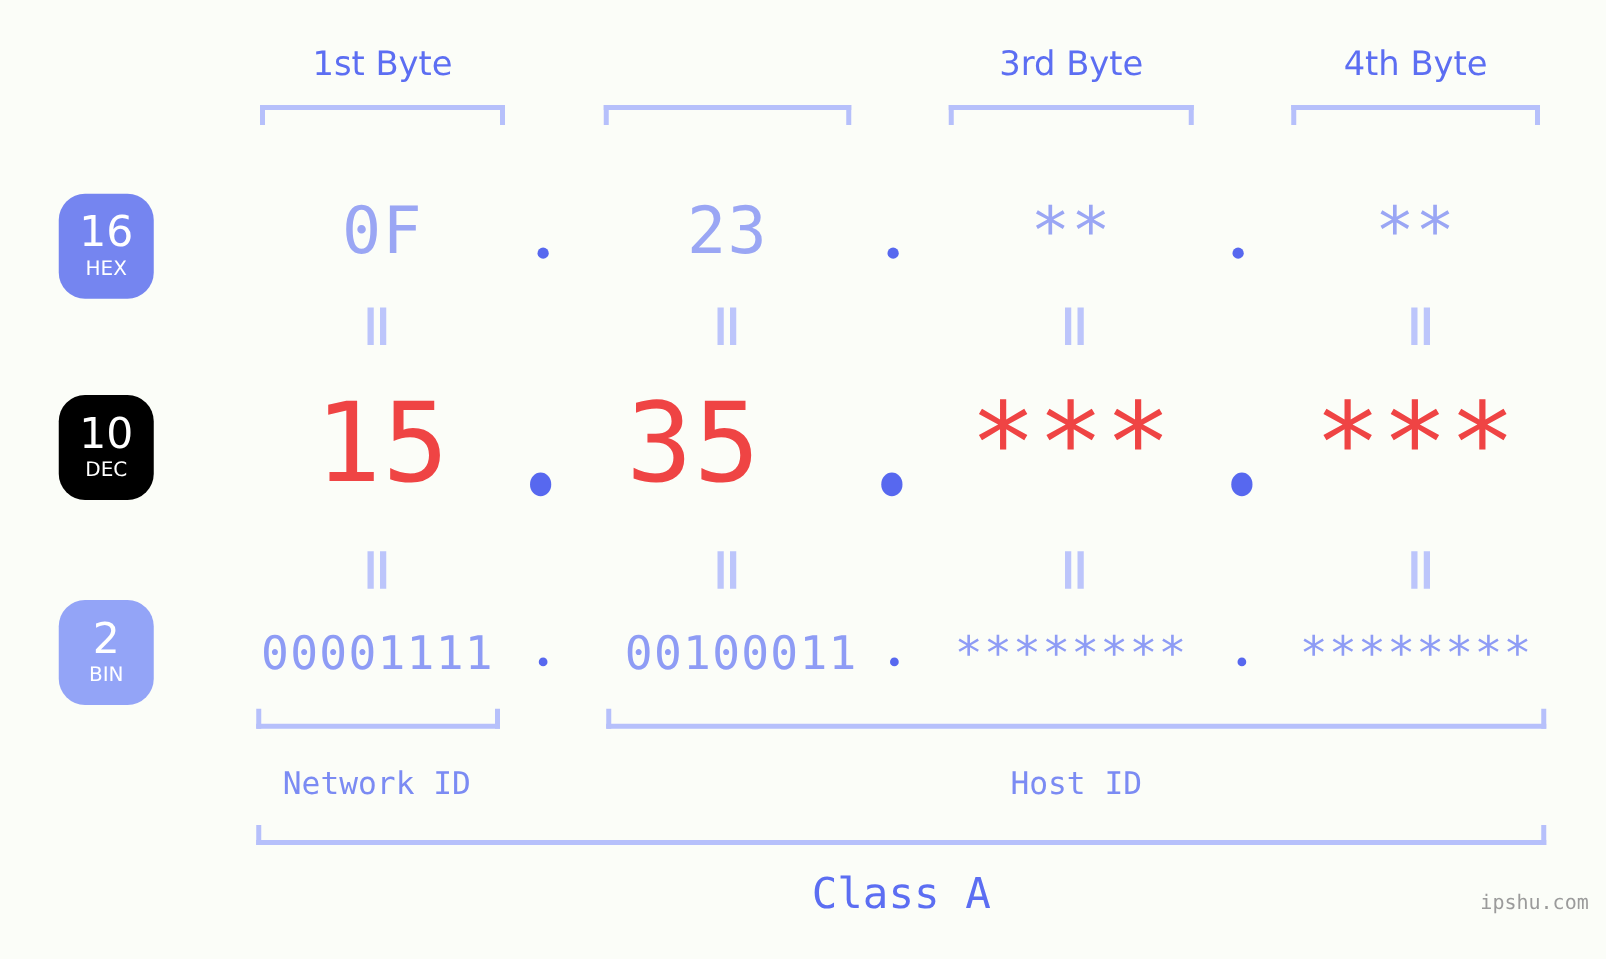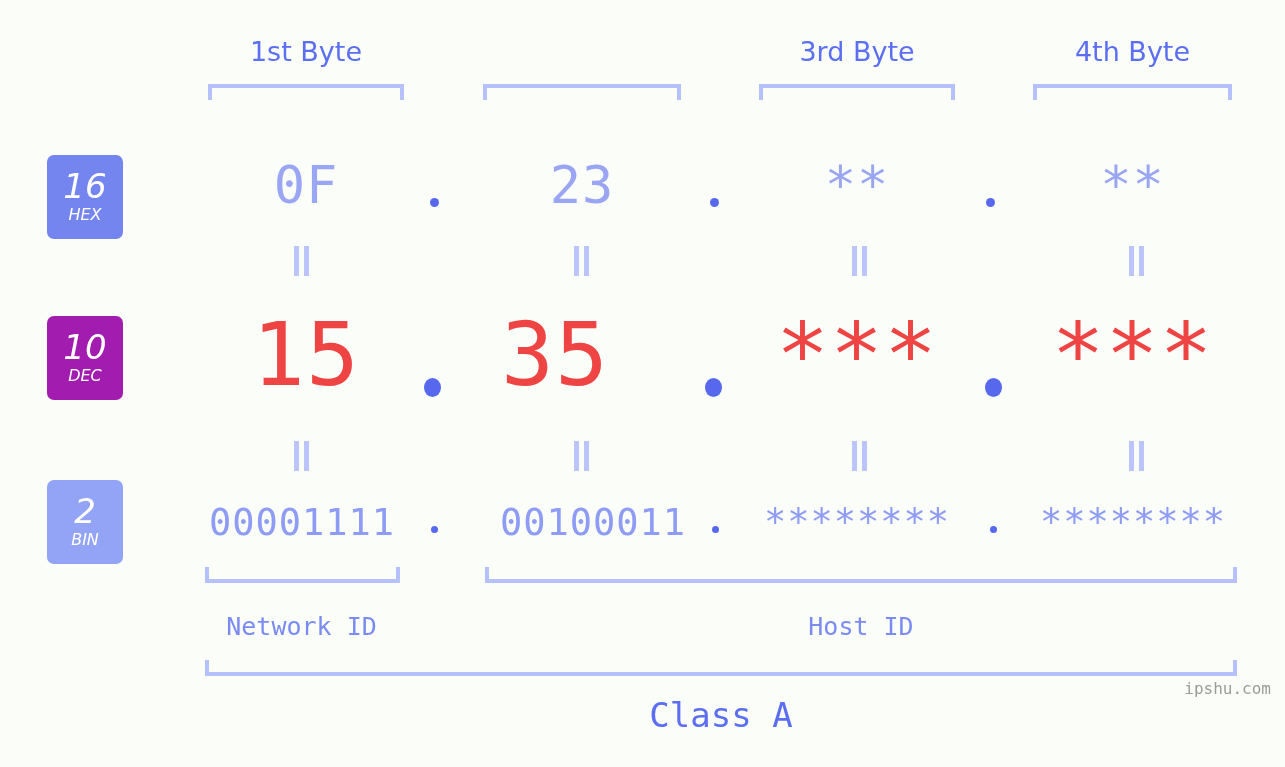--- a/index.html
+++ b/index.html
@@ -48,42 +48,41 @@
     border-left: 4px solid #b6c0fb;
     border-right: 4px solid #b6c0fb;
   }
 
   
   .base-badge {
     position: absolute;
     left: 47px;
     width: 76px;
     height: 84px;
-    border-radius: 7px;
+    border-radius: 21px;
     display: flex;
     flex-direction: column;
     align-items: center;
     justify-content: center;
     color: #ffffff;
-    font-style: italic;
   }
   .base-badge .num {
     font-size: 34px;
     line-height: 36px;
     font-weight: 400;
     font-family: "DejaVu Sans", sans-serif;
   }
   .base-badge .nm {
     font-size: 16px;
     line-height: 22px;
     font-weight: 400;
     font-family: "DejaVu Sans", sans-serif;
   }
   #badge-hex { top: 155px; background: #7585f0; }
-  #badge-dec { top: 316px; background: #a21caf; text-align: center; }
+  #badge-dec { top: 316px; background: #000000; text-align: center; }
   #badge-bin { top: 480px; background: #93a4f7; }
 
   
   .cell {
     position: absolute;
     text-align: center;
     white-space: nowrap;
     font-family: "DejaVu Sans Mono", monospace;
   }
   .row-hex .cell {
@@ -152,21 +151,21 @@
     position: absolute;
     text-align: center;
     white-space: nowrap;
     font-family: "DejaVu Sans Mono", monospace;
     font-size: 34px;
     color: #5c6ef2;
   }
   #watermark {
     position: absolute;
     right: 14px;
-    top: 679px;
+    top: 712px;
     font-family: "DejaVu Sans Mono", monospace;
     font-size: 16px;
     color: #9b9b9b;
     white-space: nowrap;
   }
 </style>
 </head>
 <body>
 
 <div id="page">

